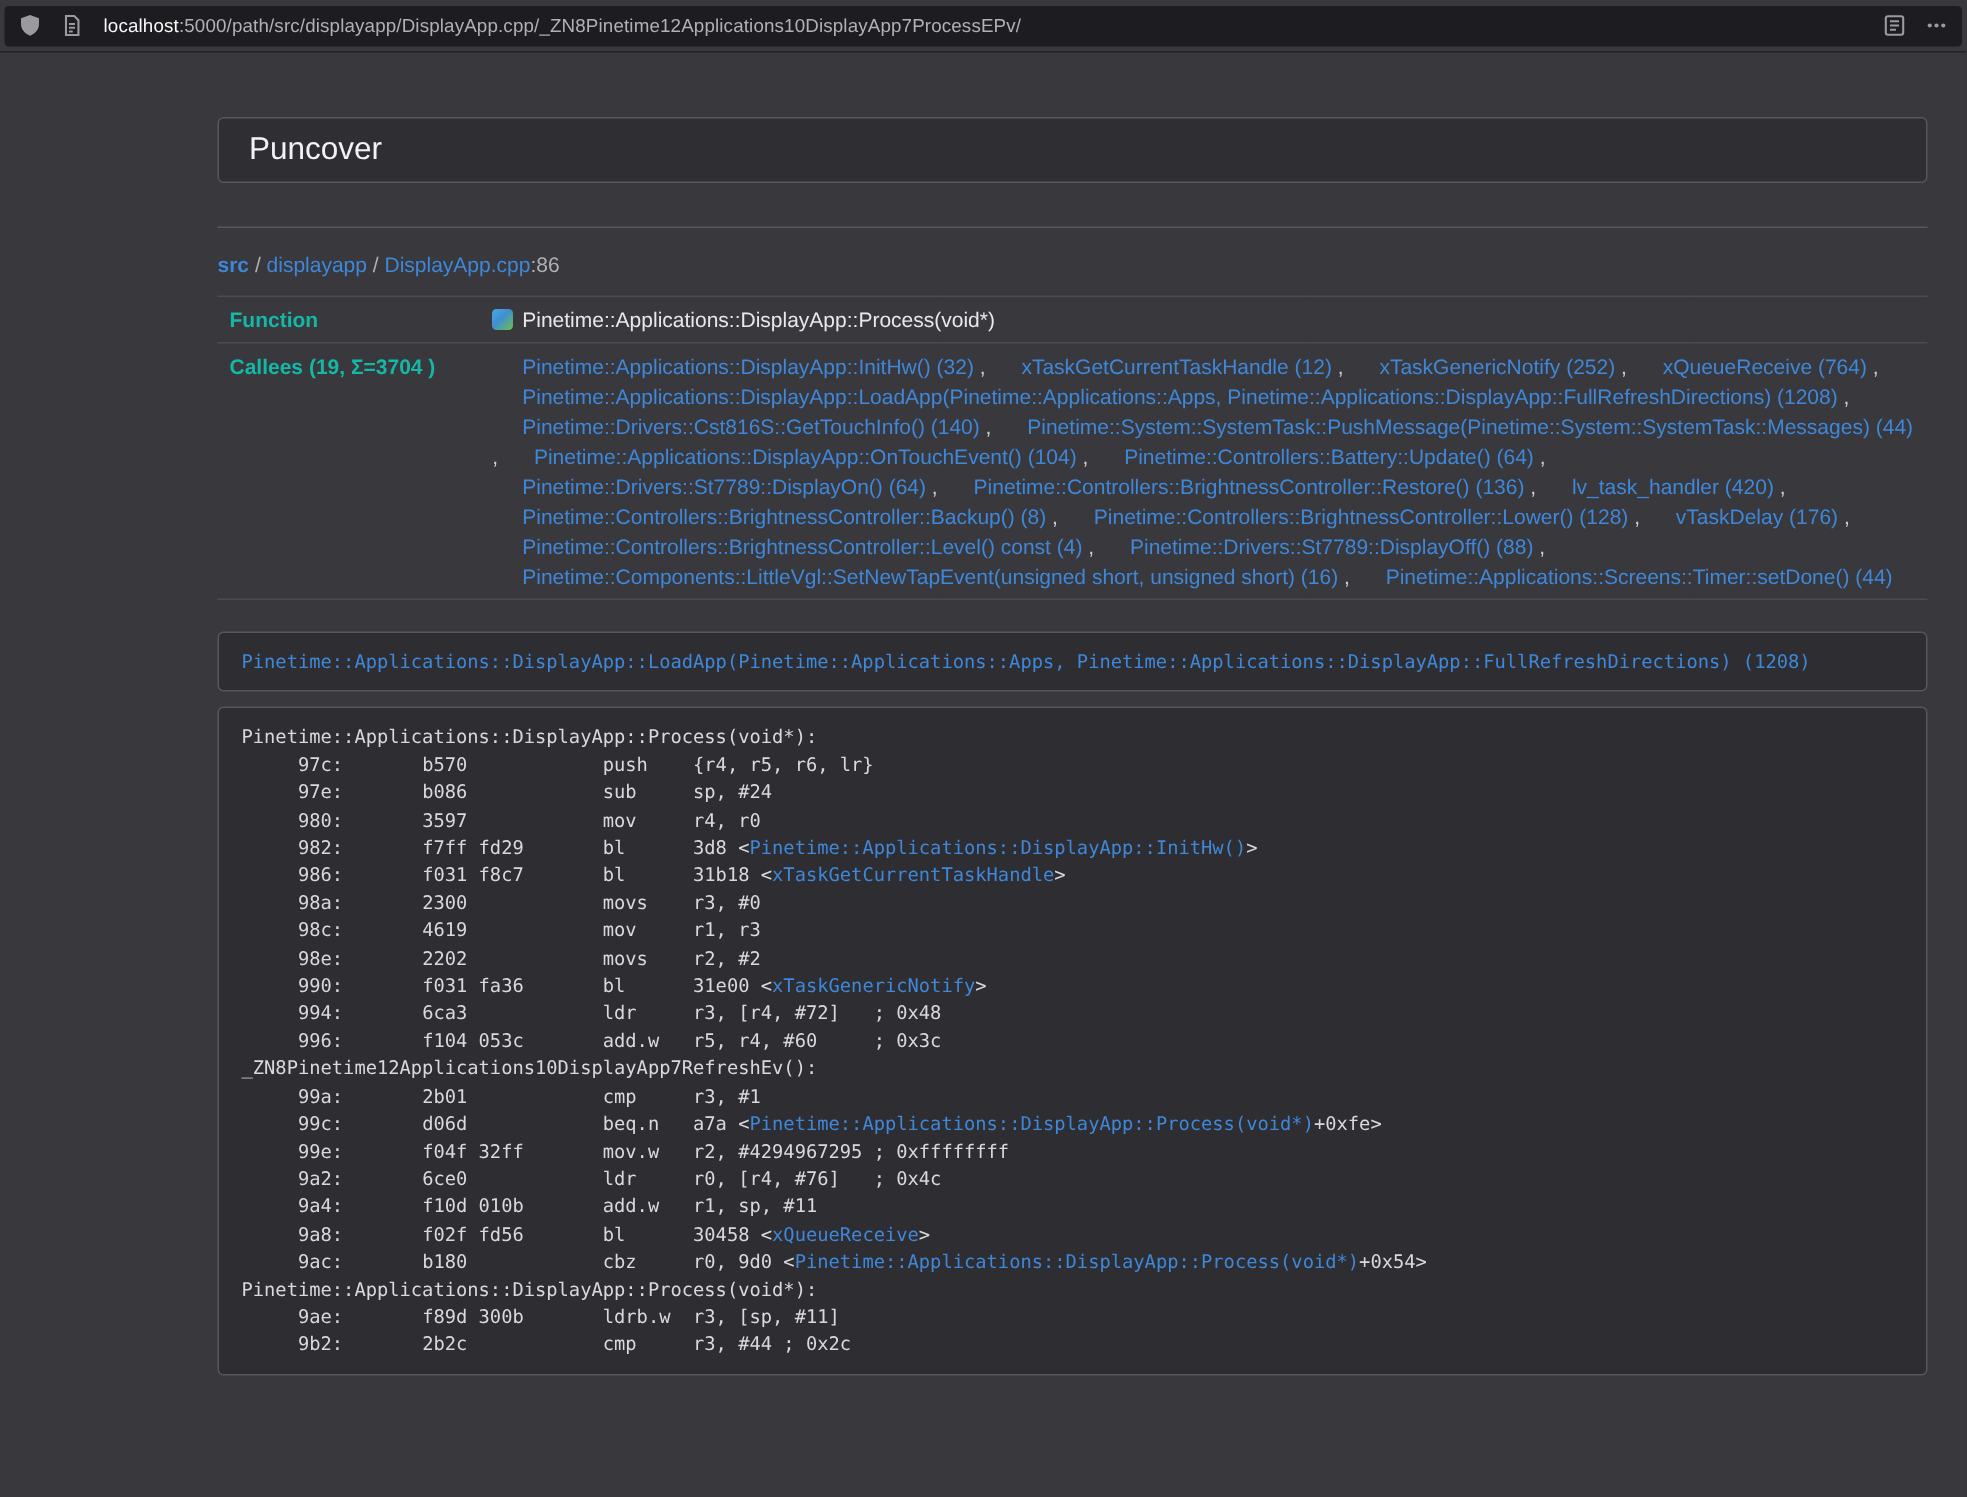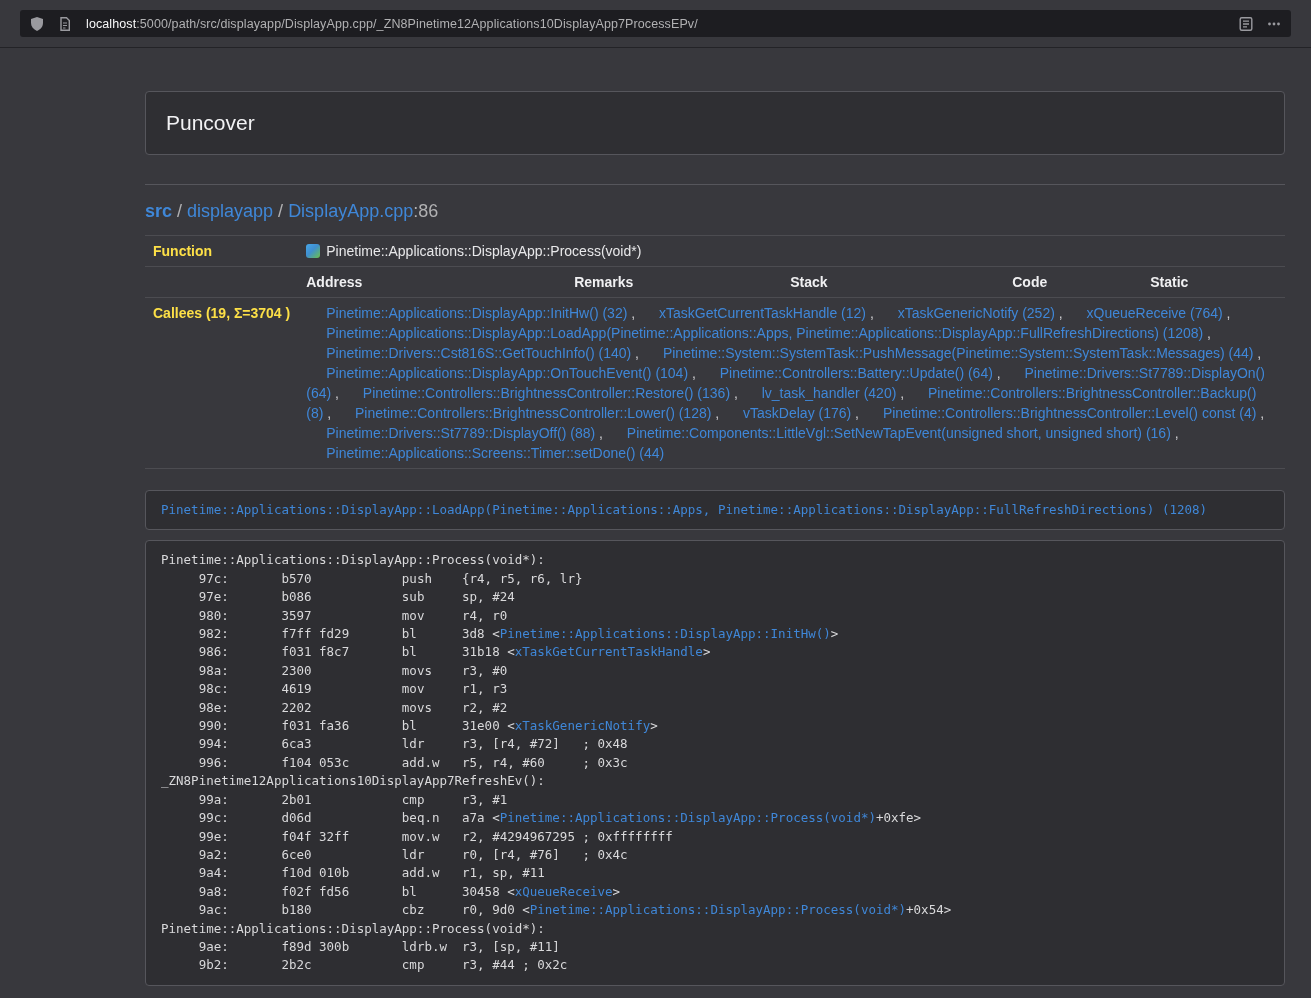--- a/index.html
+++ b/index.html
@@ -1,49 +1,49 @@
 <!DOCTYPE html>
 <html><head>
 <meta charset="utf-8">
 <style>
   * { margin:0; padding:0; box-sizing:border-box; }
   html,body { width:1311px; height:998px; overflow:hidden;
     background:#38383d; font-family:"Liberation Sans", sans-serif; }
   a { text-decoration:none; cursor:pointer; }
 
   
-  .toolbar { height:48px; background:#38383d; border-bottom:1px solid #232327;
-    display:flex; align-items:center; padding:0 20px; }
+  .toolbar { height:35px; background:#38383d; border-bottom:1px solid #232327;
+    display:flex; align-items:center; padding:0 3px; }
   .urlbar { flex:1; height:27px; background:#1d1d21; border-radius:3px;
     display:flex; align-items:center; padding:0 6px; gap:6px; }
   .ubtn { width:22px; height:22px; flex:0 0 auto; display:flex;
     align-items:center; justify-content:center; border-radius:2px; }
   .url-text { flex:1; font-size:12.5px; color:#b1b1b3; white-space:nowrap;
     overflow:hidden; margin-left:4px; letter-spacing:0.1px; }
   .url-domain { color:#f9f9fa; }
 
   
   .container { width:1140px; margin-left:145px; color:#e8e8ea; }
-  .jumbotron { margin-top:43px; height:64px; background:#2f2f33;
+  .jumbotron { margin-top:43px; height:44px; background:#2f2f33;
     border:1px solid #56565c; border-radius:4px; display:flex;
     align-items:center; padding:0 20px; }
   .jumbotron h1 { font-size:21px; font-weight:400; color:#f2f2f4; }
   hr.rule { border:none; border-top:1px solid #56565c; margin-top:29px; }
 
-  .breadcrumb { margin-top:16px; font-size:18px; color:#b1b1b3; }
+  .breadcrumb { margin-top:16px; font-size:14px; color:#b1b1b3; }
   .breadcrumb a { color:#3f87d8; }
   .breadcrumb a.bold { font-weight:bold; }
 
   table.fn { width:100%; border-collapse:collapse; margin-top:13px;
     font-size:14px; line-height:20px; color:#e8e8ea;
     border-bottom:1px solid #4c4c51; }
   table.fn th, table.fn td { padding:5px 8px; text-align:left;
     vertical-align:top; border-top:1px solid #4c4c51; }
   table.fn th { font-weight:bold; color:#f0f0f2; }
-  td.lbl { font-weight:bold; padding-left:18px; white-space:nowrap; color:#fde047; }
+  td.lbl { font-weight:bold; padding-left:18px; white-space:nowrap; color:#14b8a6; }
   .fn-icon { display:inline-block; width:14px; height:14px; border-radius:3px;
     background:linear-gradient(135deg,#47a7e8 0%,#3f8fd0 45%,#6cc04a 100%);
     vertical-align:-2px; margin-right:6px; }
   .callees a { color:#3f87d8;margin-left:20px; }
   .callees .sep { color:#cfcfd2; }
 
   .codebox { background:#2e2e32; border:1px solid #56565c; border-radius:4px;
     padding:10px 15px; font-family:"DejaVu Sans Mono", monospace;
     font-size:12.5px; line-height:18.4px; color:#d9d9db;
     white-space:pre; overflow:hidden; tab-size:8; -moz-tab-size:8; }
@@ -103,28 +103,20 @@
         <col>
     </colgroup>
     <tbody>
         <tr>
       <td class="lbl">Function</td>
       <td colspan="5">
         <span class="fn-icon"></span><span>Pinetime::Applications::DisplayApp::Process(void*)</span>
       </td>
     </tr>
     <tr>
-      <td class="lbl"></td>
-      <th>Address</th>
-      <th>Remarks</th>
-      <th>Stack</th>
-      <th>Code</th>
-      <th>Static</th>
-    </tr>
-    <tr>
       <td class="lbl">Callees (19, Σ=3704 )</td>
       <td colspan="5" class="callees"><a href="#">Pinetime::Applications::DisplayApp::InitHw() (32)</a><span class="sep"> , </span><a href="#">xTaskGetCurrentTaskHandle (12)</a><span class="sep"> , </span><a href="#">xTaskGenericNotify (252)</a><span class="sep"> , </span><a href="#">xQueueReceive (764)</a><span class="sep"> , </span><a href="#">Pinetime::Applications::DisplayApp::LoadApp(Pinetime::Applications::Apps, Pinetime::Applications::DisplayApp::FullRefreshDirections) (1208)</a><span class="sep"> , </span><a href="#">Pinetime::Drivers::Cst816S::GetTouchInfo() (140)</a><span class="sep"> , </span><a href="#">Pinetime::System::SystemTask::PushMessage(Pinetime::System::SystemTask::Messages) (44)</a><span class="sep"> , </span><a href="#">Pinetime::Applications::DisplayApp::OnTouchEvent() (104)</a><span class="sep"> , </span><a href="#">Pinetime::Controllers::Battery::Update() (64)</a><span class="sep"> , </span><a href="#">Pinetime::Drivers::St7789::DisplayOn() (64)</a><span class="sep"> , </span><a href="#">Pinetime::Controllers::BrightnessController::Restore() (136)</a><span class="sep"> , </span><a href="#">lv_task_handler (420)</a><span class="sep"> , </span><a href="#">Pinetime::Controllers::BrightnessController::Backup() (8)</a><span class="sep"> , </span><a href="#">Pinetime::Controllers::BrightnessController::Lower() (128)</a><span class="sep"> , </span><a href="#">vTaskDelay (176)</a><span class="sep"> , </span><a href="#">Pinetime::Controllers::BrightnessController::Level() const (4)</a><span class="sep"> , </span><a href="#">Pinetime::Drivers::St7789::DisplayOff() (88)</a><span class="sep"> , </span><a href="#">Pinetime::Components::LittleVgl::SetNewTapEvent(unsigned short, unsigned short) (16)</a><span class="sep"> , </span><a href="#">Pinetime::Applications::Screens::Timer::setDone() (44)</a></td>
     </tr>
   </tbody>
     </table>
 
   <pre class="codebox hl"><a class="lnk" href="#">Pinetime::Applications::DisplayApp::LoadApp(Pinetime::Applications::Apps, Pinetime::Applications::DisplayApp::FullRefreshDirections) (1208)</a></pre>
 
   <pre class="codebox disasm"><span>Pinetime::Applications::DisplayApp::Process(void*):</span>
 <span>     97c:	b570      	push	{r4, r5, r6, lr}</span>

